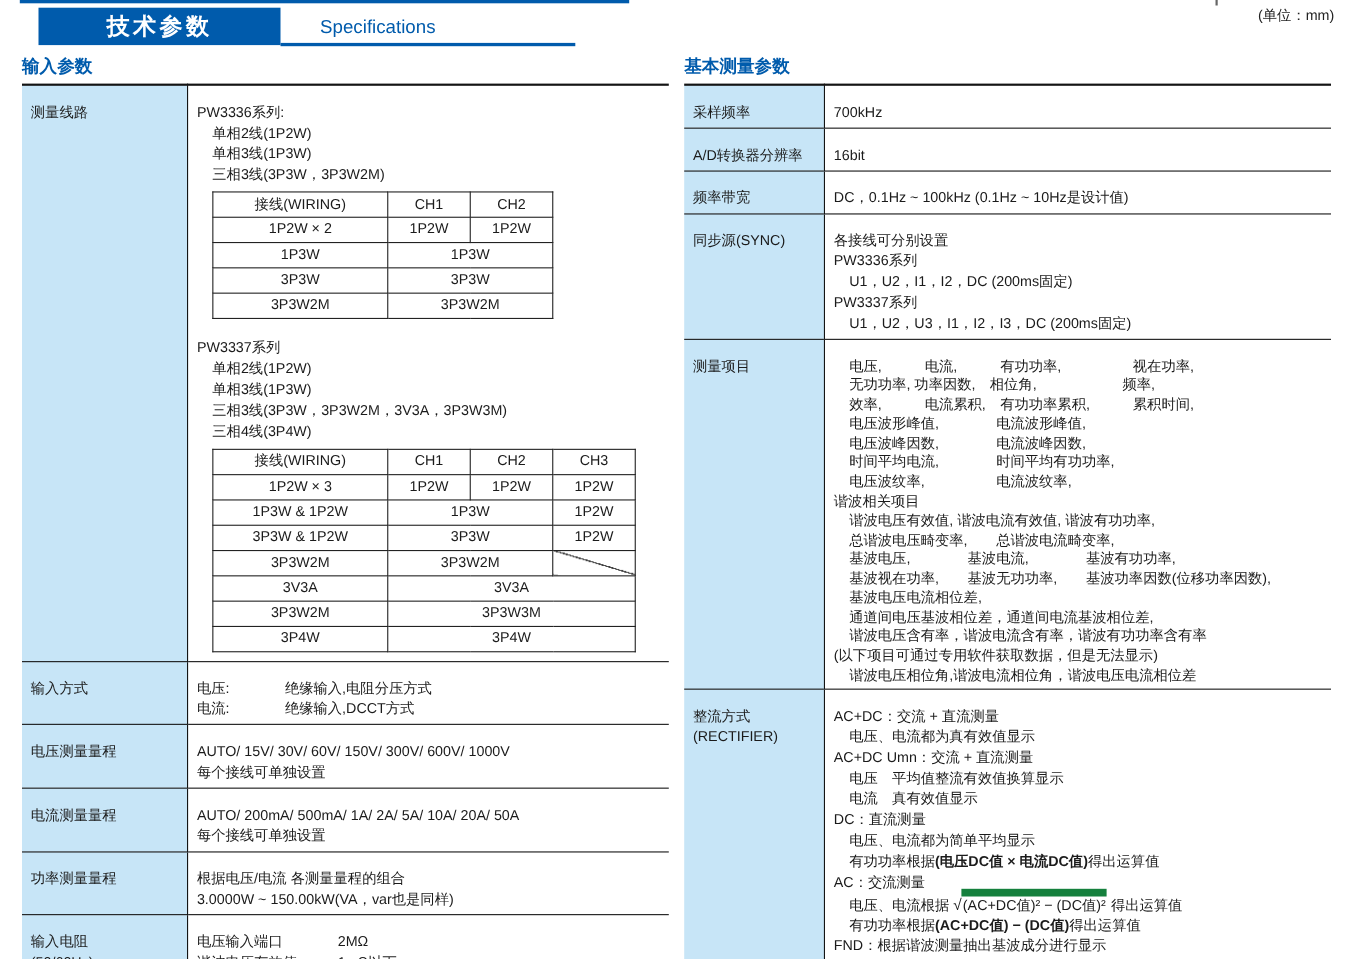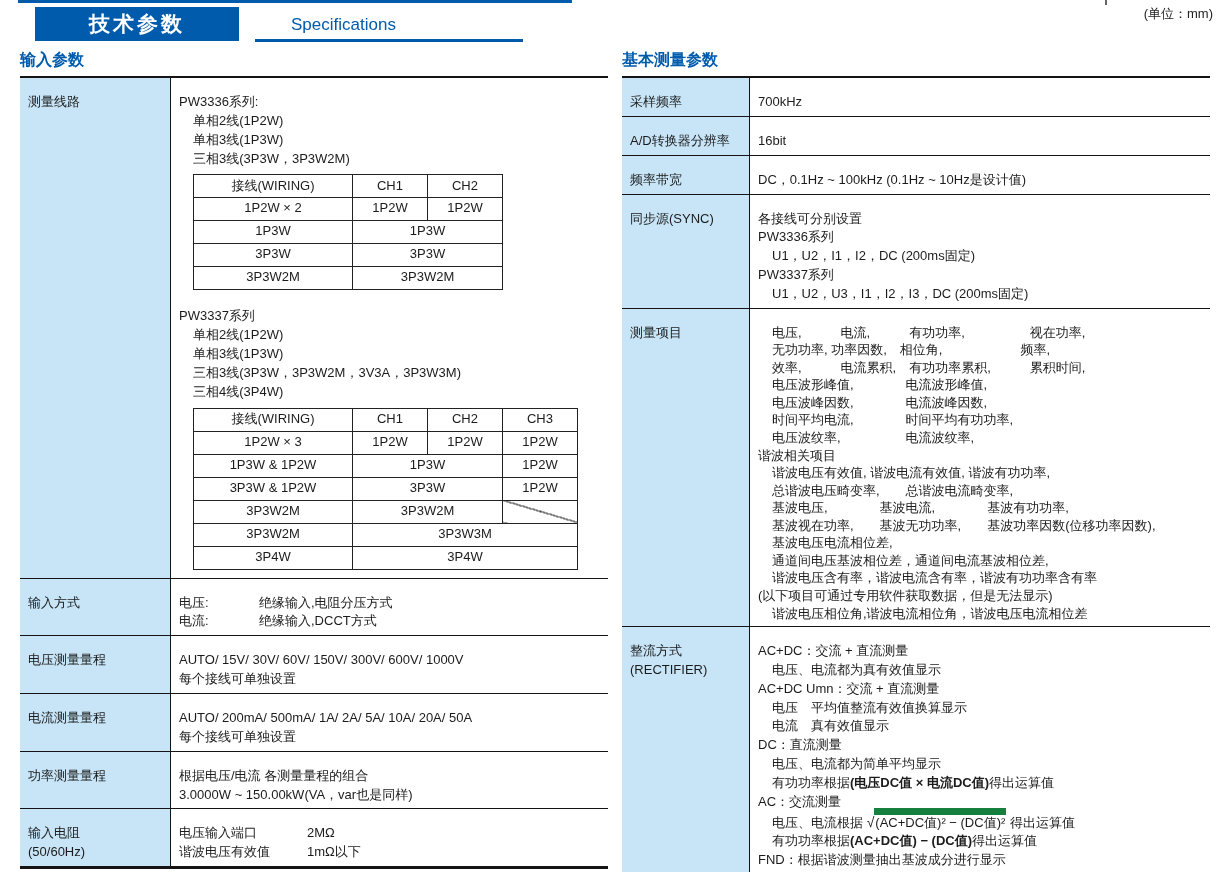--- a/index.html
+++ b/index.html
@@ -1,20 +1,20 @@
 <!DOCTYPE html>
 <html><head>
 <meta charset="utf-8">
 <style>
   html,body{margin:0;padding:0;background:#fff;}
   .page{position:relative;width:1227px;height:872px;overflow:hidden;background:#fff;
         font-family:"Liberation Sans","DejaVu Sans",sans-serif;color:#1b1b1b;font-size:13px;}
   
   .top-rule{position:absolute;left:18px;top:0;width:554px;height:3px;background:#005BAC;}
-  .title-bar{position:absolute;left:35px;top:7px;width:204px;height:34px;background:#005BAC;
+  .title-bar{position:absolute;left:35px;top:7px;width:220px;height:34px;background:#005BAC;
              color:#fff;font-weight:bold;font-size:21px;letter-spacing:3px;
              display:flex;align-items:center;justify-content:center;}
   .title-underline{position:absolute;left:255px;top:39px;width:268px;height:3px;background:#005BAC;}
   .title-en{position:absolute;left:291px;top:15px;color:#005BAC;font-size:17px;}
   .unit-note{position:absolute;right:14px;top:5px;font-size:13px;color:#222;}
   .crop-mark{position:absolute;left:1105px;top:0;width:2px;height:5px;background:#666;}
   
   .col{position:absolute;top:50px;width:588px;}
   .col-left{left:20px;}
   .col-right{left:622px;}
@@ -131,20 +131,24 @@
             </tr>
             <tr>
               <td>3P3W &amp; 1P2W</td>
               <td colspan="2">3P3W</td>
               <td>1P2W</td>
             </tr>
             <tr>
               <td>3P3W2M</td>
               <td colspan="2">3P3W2M</td>
               <td class="diag"></td>
+            </tr>
+            <tr>
+              <td>3V3A</td>
+              <td colspan="3">3V3A</td>
             </tr>
             <tr>
               <td>3P3W2M</td>
               <td colspan="3">3P3W3M</td>
             </tr>
             <tr>
               <td>3P4W</td>
               <td colspan="3">3P4W</td>
             </tr>
           </tbody>

